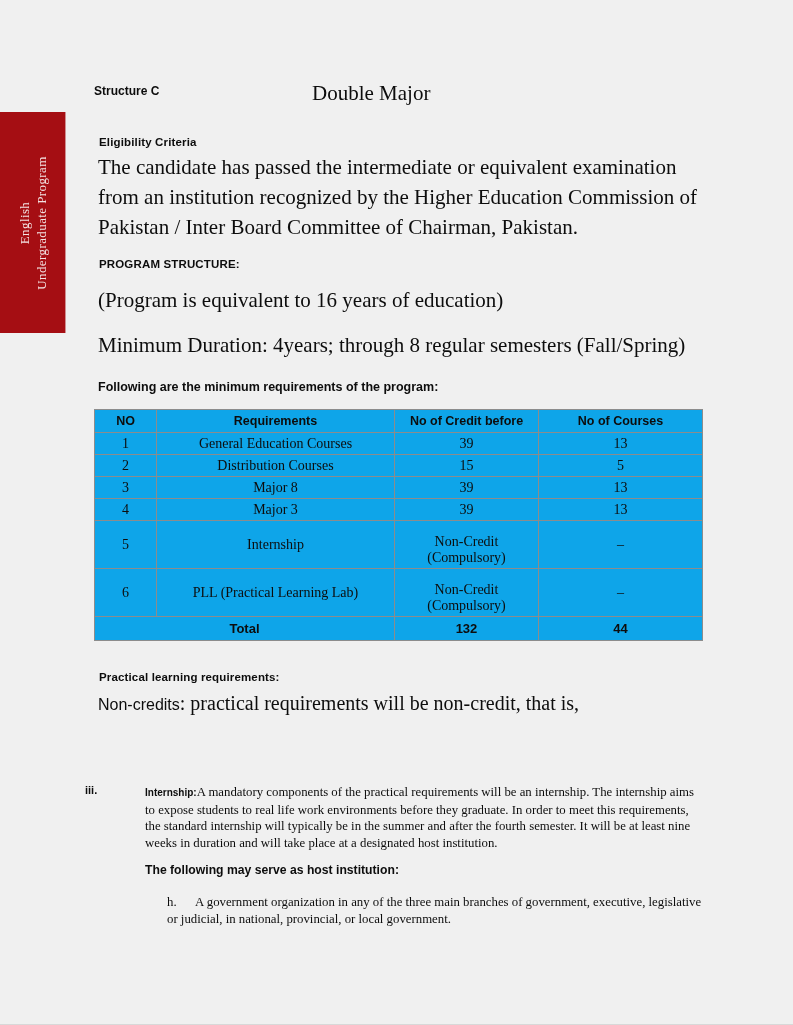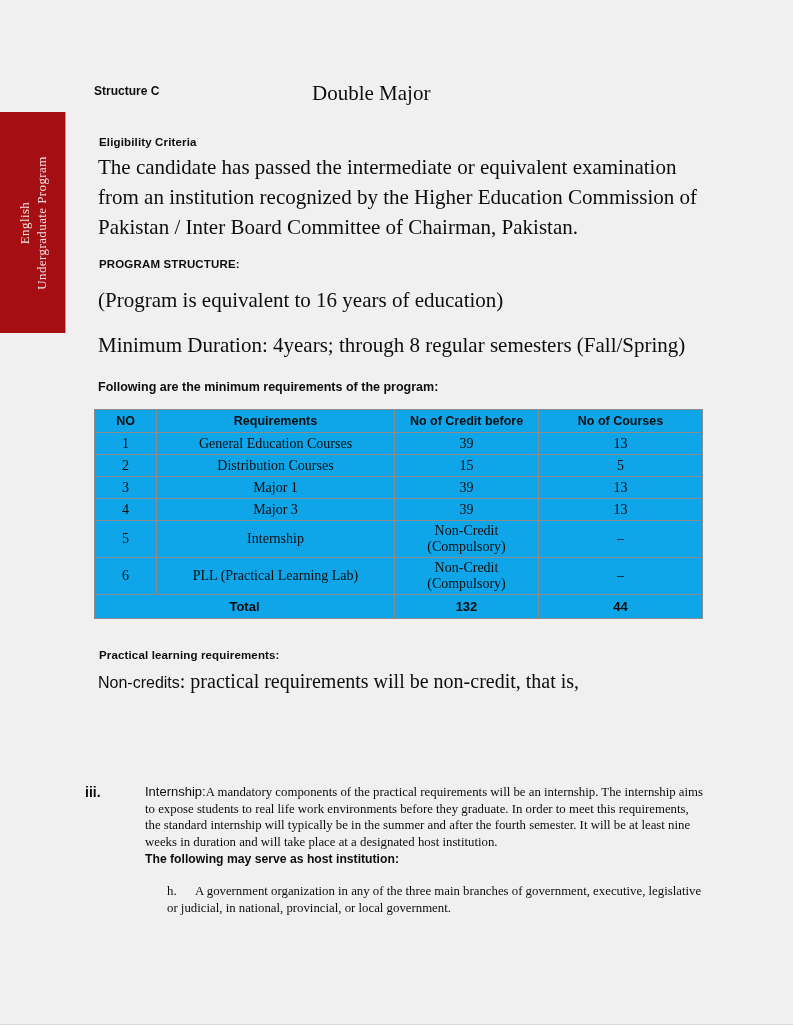--- a/index.html
+++ b/index.html
@@ -120,21 +120,21 @@
     font-size: 12.5px;
     height: 20px;
   }
   table.req-table td {
     font-family: "Liberation Serif", serif;
     font-size: 14px;
     height: 19px;
   }
   table.req-table td.two-line {
     line-height: 16px;
-    padding-top: 2px;
+    padding-top: 13px;
     padding-bottom: 2px;
   }
   table.req-table tr.total-row td {
     font-family: "Liberation Sans", sans-serif;
     font-weight: bold;
     font-size: 13px;
     height: 21px;
   }
   .col-no     { width: 62px; }
   .col-req    { width: 238px; }
@@ -165,40 +165,40 @@
     left: 85px;
     top: 784px;
     width: 620px;
   }
   .item-marker {
     position: absolute;
     left: 0;
     top: 0;
     font-family: "Liberation Sans", sans-serif;
     font-weight: bold;
-    font-size: 14px;
+    font-size: 11px;
   }
   .item-body {
     margin-left: 60px;
     font-family: "Liberation Serif", serif;
     font-size: 12.8px;
     line-height: 16.6px;
     text-align: left;
   }
   .item-body .lead {
     font-family: "Liberation Sans", sans-serif;
-    font-weight: normal;
-    font-size: 13px;
+    font-weight: bold;
+    font-size: 10px;
     text-align: center;
   }
   .host-line {
     font-family: "Liberation Sans", sans-serif;
     font-weight: bold;
     font-size: 12.2px;
-    margin-top: 1px;
+    margin-top: 11px;
   }
   .sub-item {
     position: relative;
     margin-top: 15px;
     margin-left: 22px;
     font-family: "Liberation Serif", serif;
     font-size: 12.8px;
     line-height: 17px;
   }
   .sub-marker {
@@ -259,21 +259,21 @@
         <td>13</td>
       </tr>
       <tr>
         <td>2</td>
         <td>Distribution Courses</td>
         <td>15</td>
         <td>5</td>
       </tr>
       <tr>
         <td>3</td>
-        <td>Major 1</td>
+        <td>Major 8</td>
         <td>39</td>
         <td>13</td>
       </tr>
       <tr>
         <td>4</td>
         <td>Major 3</td>
         <td>39</td>
         <td>13</td>
       </tr>
       <tr>

